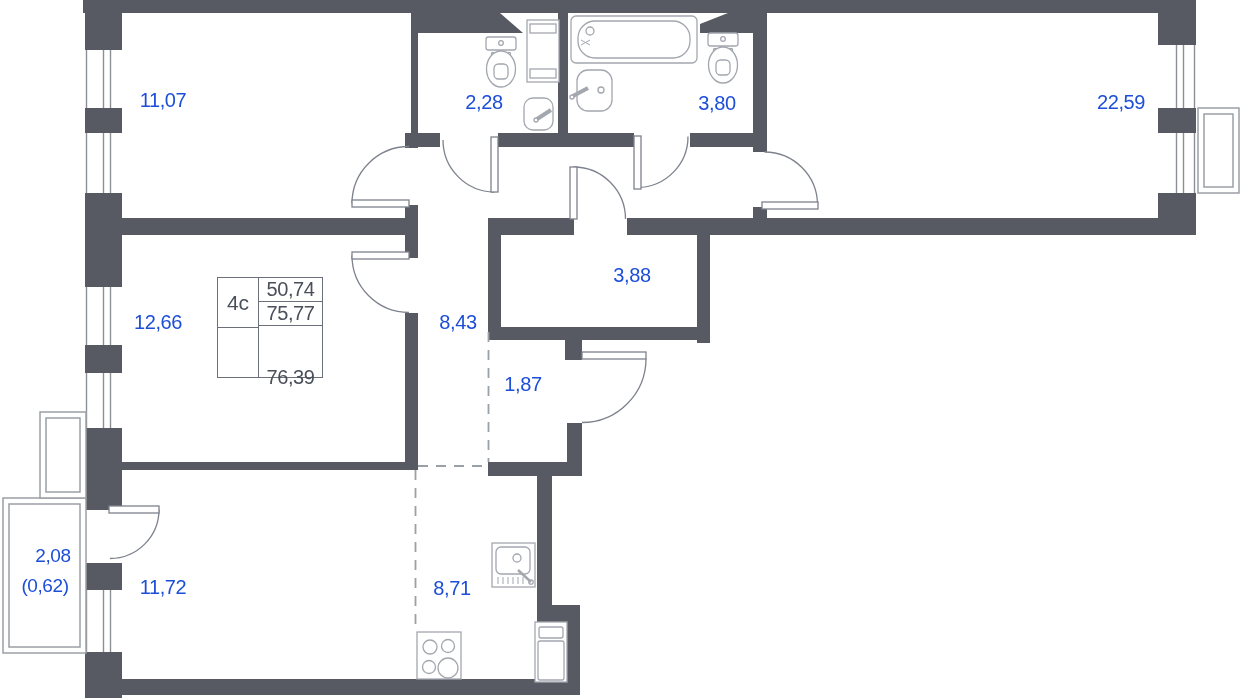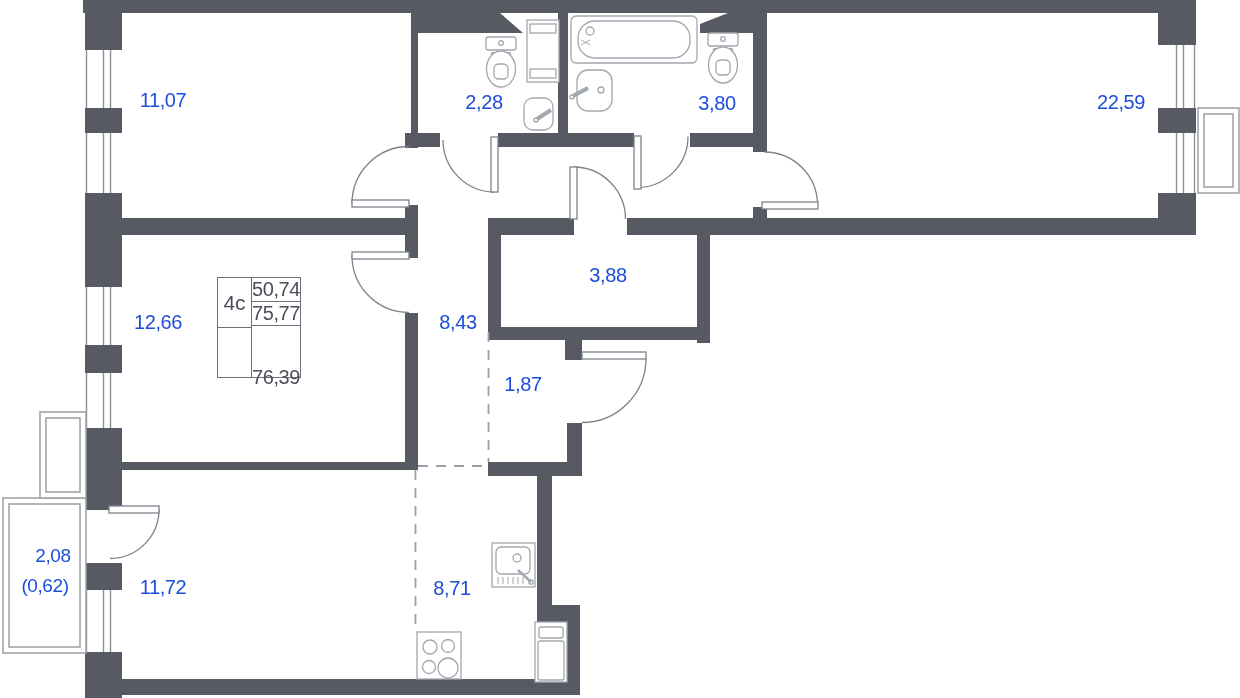--- a/index.html
+++ b/index.html
@@ -7,21 +7,21 @@
     position:relative;width:1240px;height:698px;background:#ffffff;overflow:hidden;
     font-family:"Liberation Sans", sans-serif;color:#4a4f59;
   }
   #plan-svg{position:absolute;left:0;top:0;}
   .rlabel{
     position:absolute;transform:translate(-50%,-50%);
     font-size:20px;letter-spacing:-0.4px;color:#1d4ed8;white-space:nowrap;
   }
   .rlabel.small{font-size:19px;}
   .unit-table{
-    position:absolute;left:217px;top:277px;width:84px;height:101px;
+    position:absolute;left:217px;top:277px;width:106px;height:101px;
     border:1.6px solid #6b707a;box-sizing:border-box;display:flex;background:#fff;
   }
   .ut-left{width:41px;border-right:1.6px solid #6b707a;box-sizing:border-box;display:flex;flex-direction:column;}
   .ut-type{height:50px;border-bottom:1.6px solid #6b707a;box-sizing:border-box;display:flex;align-items:center;justify-content:center;font-size:21px;}
   .ut-empty{flex:1;}
   .ut-right{flex:1;display:flex;flex-direction:column;}
   .ut-val{flex:1;display:flex;align-items:center;justify-content:center;font-size:20px;letter-spacing:-0.4px;border-bottom:1.6px solid #6b707a;box-sizing:border-box;}
   .ut-val:last-child{border-bottom:none;margin-top:40px;}
 </style>
 </head>
@@ -246,21 +246,21 @@
       </g>
     </g>
   </svg>
 
   <div class="rlabel" style="left:163px;top:100px">11,07</div>
   <div class="rlabel" style="left:484px;top:102px">2,28</div>
   <div class="rlabel" style="left:717px;top:103px">3,80</div>
   <div class="rlabel" style="left:1121px;top:102px">22,59</div>
   <div class="rlabel" style="left:158px;top:322px">12,66</div>
   <div class="rlabel" style="left:458px;top:322px">8,43</div>
-  <div class="rlabel" style="left:608px;top:275px">3,88</div>
+  <div class="rlabel" style="left:632px;top:275px">3,88</div>
   <div class="rlabel" style="left:523px;top:384px">1,87</div>
   <div class="rlabel" style="left:163px;top:587px">11,72</div>
   <div class="rlabel" style="left:452px;top:588px">8,71</div>
   <div class="rlabel small" style="left:53px;top:556px">2,08</div>
   <div class="rlabel small" style="left:45px;top:586px">(0,62)</div>
 
   <div class="unit-table">
     <div class="ut-left">
       <div class="ut-type">4с</div>
       <div class="ut-empty"></div>

